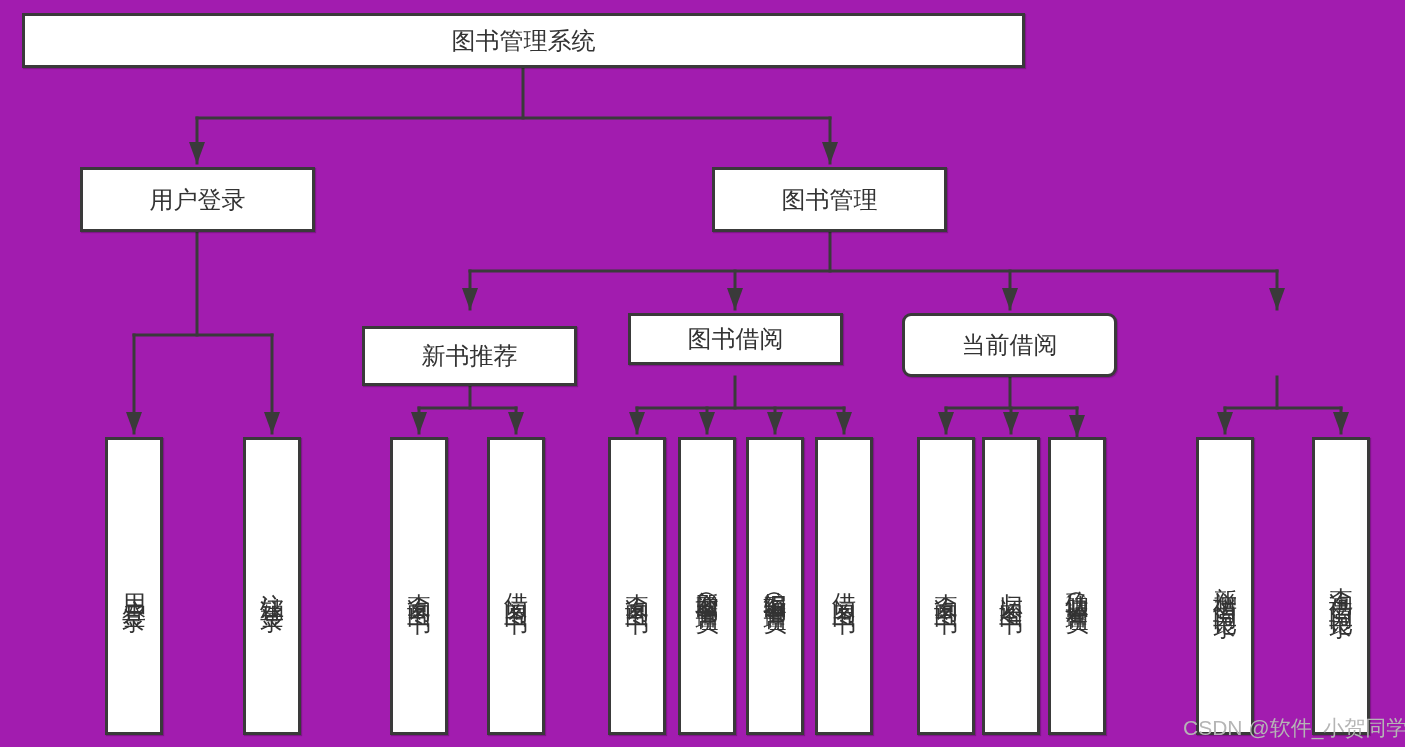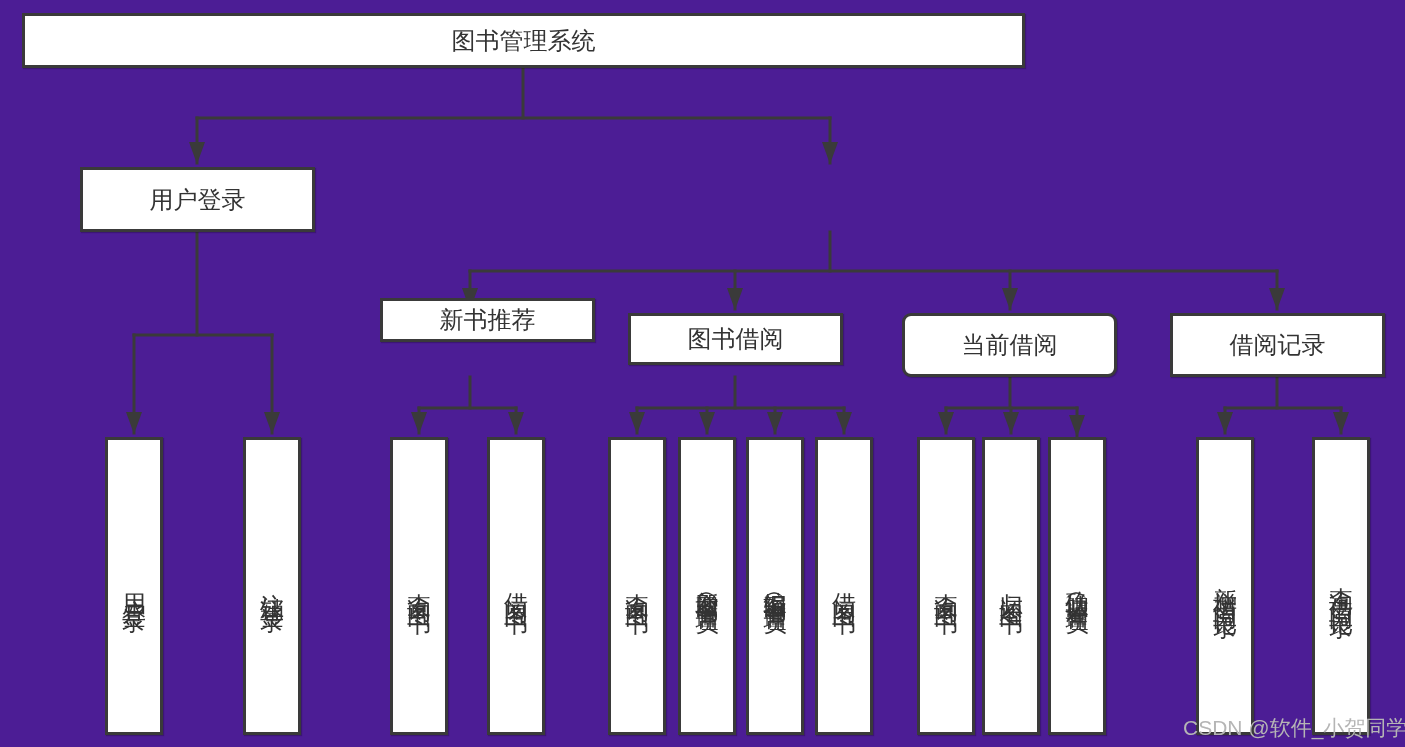--- a/index.html
+++ b/index.html
@@ -1,20 +1,20 @@
 <!DOCTYPE html>
 <html><head>
 <meta charset="utf-8">
 <style>
   html, body { margin: 0; padding: 0; background: #ffffff; }
   .canvas {
     position: relative;
     width: 1405px;
     height: 747px;
-    background: #4c1d95;
+    background: #a21caf;
     font-family: "Liberation Sans", sans-serif;
     overflow: hidden;
   }
   svg.wires {
     position: absolute;
     left: 0; top: 0;
     width: 1405px; height: 747px;
   }
   .node {
     position: absolute;
@@ -37,21 +37,21 @@
     letter-spacing: 6px;
     font-size: 24px;
     color: #333333;
   }
   
   .n-root   { left: 22px;   top: 13px;  width: 1003px; height: 55px; }
   
   .n-l2-0   { left: 80px;   top: 167px; width: 235px;  height: 65px; }
   .n-l2-1   { left: 712px;  top: 167px; width: 235px;  height: 65px; }
   
-  .n-l3-0   { left: 362px;  top: 298px; width: 215px;  height: 44px; margin-left: 18px; }
+  .n-l3-0   { left: 362px;  top: 326px; width: 215px;  height: 60px; }
   .n-l3-1   { left: 628px;  top: 313px; width: 215px;  height: 52px; }
   .n-l3-2   { left: 902px;  top: 313px; width: 215px;  height: 64px; border-radius: 9px; }
   .n-l3-3   { left: 1170px; top: 313px; width: 215px;  height: 64px; }
   
   .leaf     { top: 437px; width: 58px; height: 298px; }
   .lf-0  { left: 105px; }
   .lf-1  { left: 243px; }
   .lf-2  { left: 390px; }
   .lf-3  { left: 487px; }
   .lf-4  { left: 608px; }
@@ -129,32 +129,32 @@
     </g>
   </svg>
 
   <div class="node n-root">
     <span>图书管理系统</span>
   </div>
 
   <div class="node n-l2-0">
     <span>用户登录</span>
   </div>
+  <div class="node n-l2-1">
+    <span>图书管理</span>
+  </div>
 
   <div class="node n-l3-0">
     <span>新书推荐</span>
   </div>
   <div class="node n-l3-1">
     <span>图书借阅</span>
   </div>
   <div class="node n-l3-2">
     <span>当前借阅</span>
-  </div>
-  <div class="node n-l3-3">
-    <span>借阅记录</span>
   </div>
 
   <div class="node vnode leaf lf-0">
     <span>用户登录</span>
   </div>
   <div class="node vnode leaf lf-1">
     <span>注销登录</span>
   </div>
   <div class="node vnode leaf lf-2">
     <span>查询图书</span>

